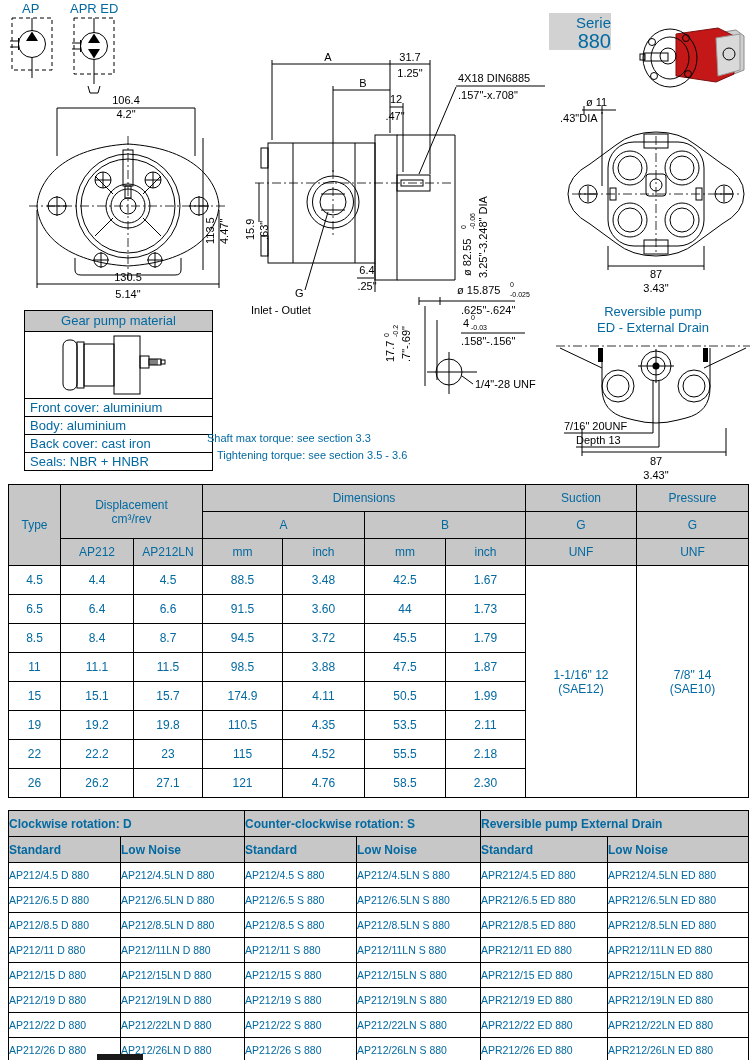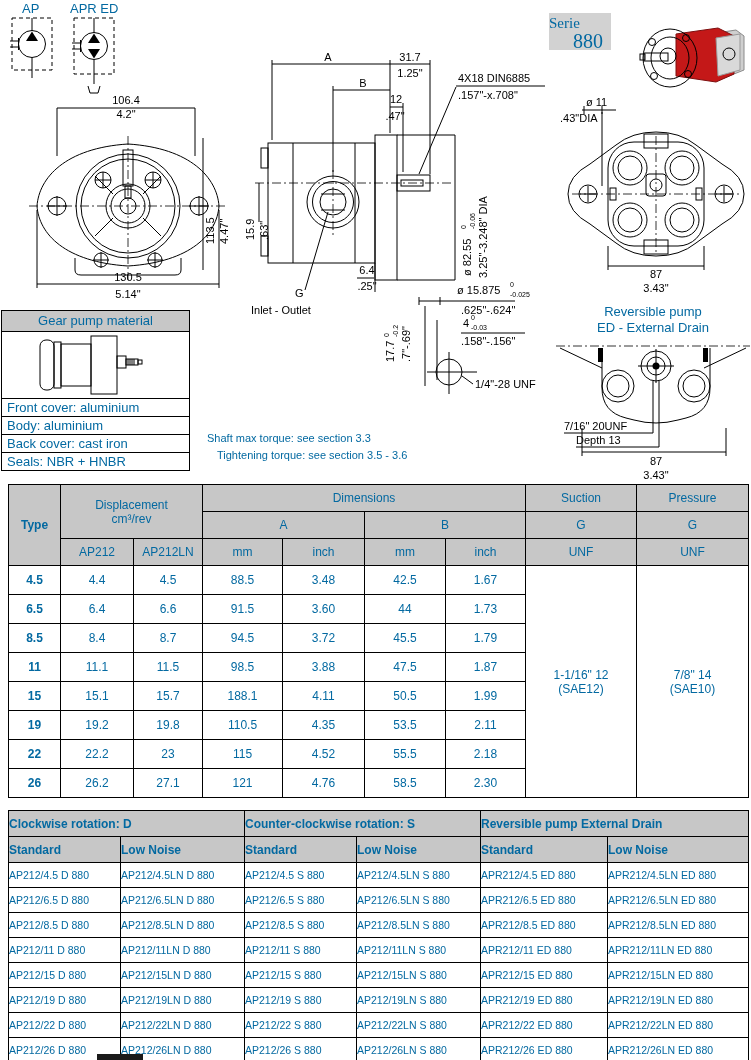--- a/index.html
+++ b/index.html
@@ -7,36 +7,36 @@
         font-family:"Liberation Sans",sans-serif;color:#0369a1;}
   .abs{position:absolute;}
   svg{display:block;}
   svg text{font-family:"Liberation Sans",sans-serif;font-size:11px;fill:#000;}
   svg .tm{text-anchor:middle;}
   svg .sm{font-size:7px;}
   svg line,svg path,svg rect,svg circle,svg ellipse,svg polyline{stroke:#000;stroke-width:1;fill:none;}
   svg .fillb{fill:#000;stroke:none;}
   svg .cl{stroke-dasharray:9 3 2 3;stroke-width:.8;}
   .sym-label{font-size:13px;}
-  .serie-box{background:#d2d2d2;text-align:left;font-family:Liberation Serif, serif;}
+  .serie-box{background:#d2d2d2;text-align:right;}
   .serie-box .l1{font-size:15px;line-height:18px;padding-top:1px;}
   .serie-box .l2{font-size:20px;line-height:18px;margin-left:24px;}
   .rev-title{width:194px;text-align:center;font-size:13px;line-height:16px;}
   .mat-box{width:187px;border:1px solid #000;background:#fff;}
   .mat-title{background:#c7c7c7;border-bottom:1px solid #000;text-align:center;
              font-size:13px;height:20px;line-height:20px;}
   .mat-img{height:66px;}
   .mat-row{border-top:1px solid #000;font-size:13px;height:17px;line-height:17px;padding-left:5px;}
   .note{font-size:11px;line-height:16px;}
   table{border-collapse:collapse;table-layout:fixed;}
   .dim-table td{border:1px solid #000;text-align:center;font-size:12px;height:28px;padding:0;}
   .dim-table tr.hdr td{background:#c7c7c7;height:26px;font-size:12px;}
   .ord-table td{border:1px solid #000;text-align:left;font-size:10.5px;height:24px;padding:0;}
   .ord-table tr.hdr td{background:#c7c7c7;font-size:12px;font-weight:bold;height:25px;}
-  .b{font-weight:bold;}
+  .b{font-weight:normal;}
   .black-bar{background:#1a1a1a;}
 </style>
 </head>
 <body>
 
 <div class="page">
 
   <div class="abs sym-label" style="left:22px;top:1px">AP</div>
   <div class="abs sym-label" style="left:70px;top:1px">APR ED</div>
   <svg class="abs" style="left:10px;top:16px" width="46" height="66">
@@ -304,21 +304,21 @@
     <line x1="8" y1="97" x2="97" y2="97"></line>
     <text x="20" y="108">Depth 13</text>
     <line x1="20" y1="111" x2="103" y2="111"></line>
     <line x1="26" y1="92" x2="26" y2="120"></line>
       <line x1="170" y1="92" x2="170" y2="120"></line>
     <line x1="26" y1="116" x2="170" y2="116"></line>
     <text class="tm" x="100" y="129">87</text>
     <text class="tm" x="100" y="143">3.43"</text>
   </svg>
 
-  <div class="abs mat-box" style="left:1px;top:310px">
+  <div class="abs mat-box" style="left:24px;top:310px">
     <div class="mat-title">Gear pump material</div>
     <div class="mat-img">
       <svg width="186" height="66">
         <rect x="38" y="8" width="14" height="50" rx="6" fill="#909090" stroke="#333"></rect>
         <rect x="52" y="10" width="7" height="46" fill="#c0c0c0" stroke="#333"></rect>
         <rect x="59" y="12" width="30" height="42" fill="#ececec" stroke="#222"></rect>
         <rect x="89" y="4" width="26" height="58" fill="#fdfdfd" stroke="#222"></rect>
         <rect x="115" y="24" width="9" height="12" fill="#fff" stroke="#222"></rect>
         <rect x="124" y="27" width="12" height="6" fill="#d8d8d8" stroke="#333"></rect>
         <line x1="126" y1="27" x2="126" y2="33" stroke="#333" stroke-width=".7"></line>
@@ -417,21 +417,21 @@
       <td>11.5</td>
       <td>98.5</td>
       <td>3.88</td>
       <td>47.5</td>
       <td>1.87</td>
     </tr>
     <tr>
       <td class="b">15</td>
       <td>15.1</td>
       <td>15.7</td>
-      <td>188.1</td>
+      <td>174.9</td>
       <td>4.11</td>
       <td>50.5</td>
       <td>1.99</td>
     </tr>
     <tr>
       <td class="b">19</td>
       <td>19.2</td>
       <td>19.8</td>
       <td>110.5</td>
       <td>4.35</td>

